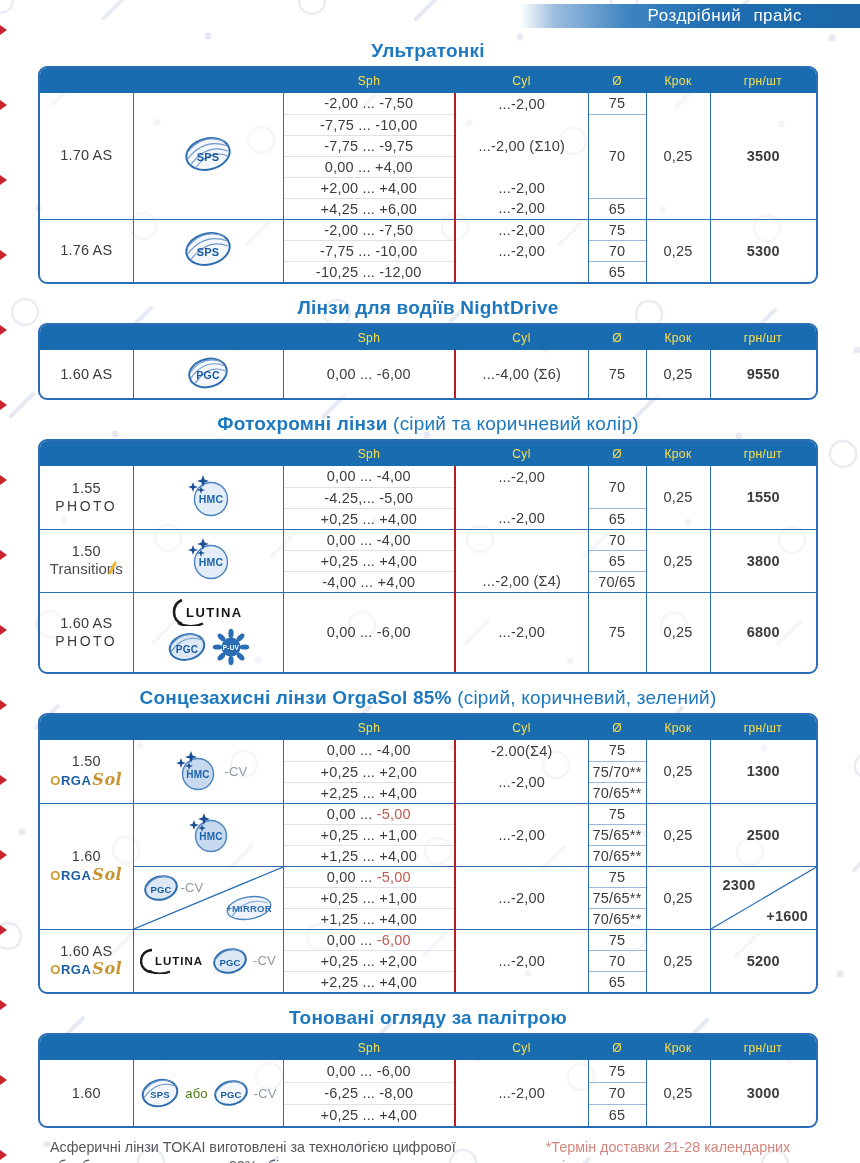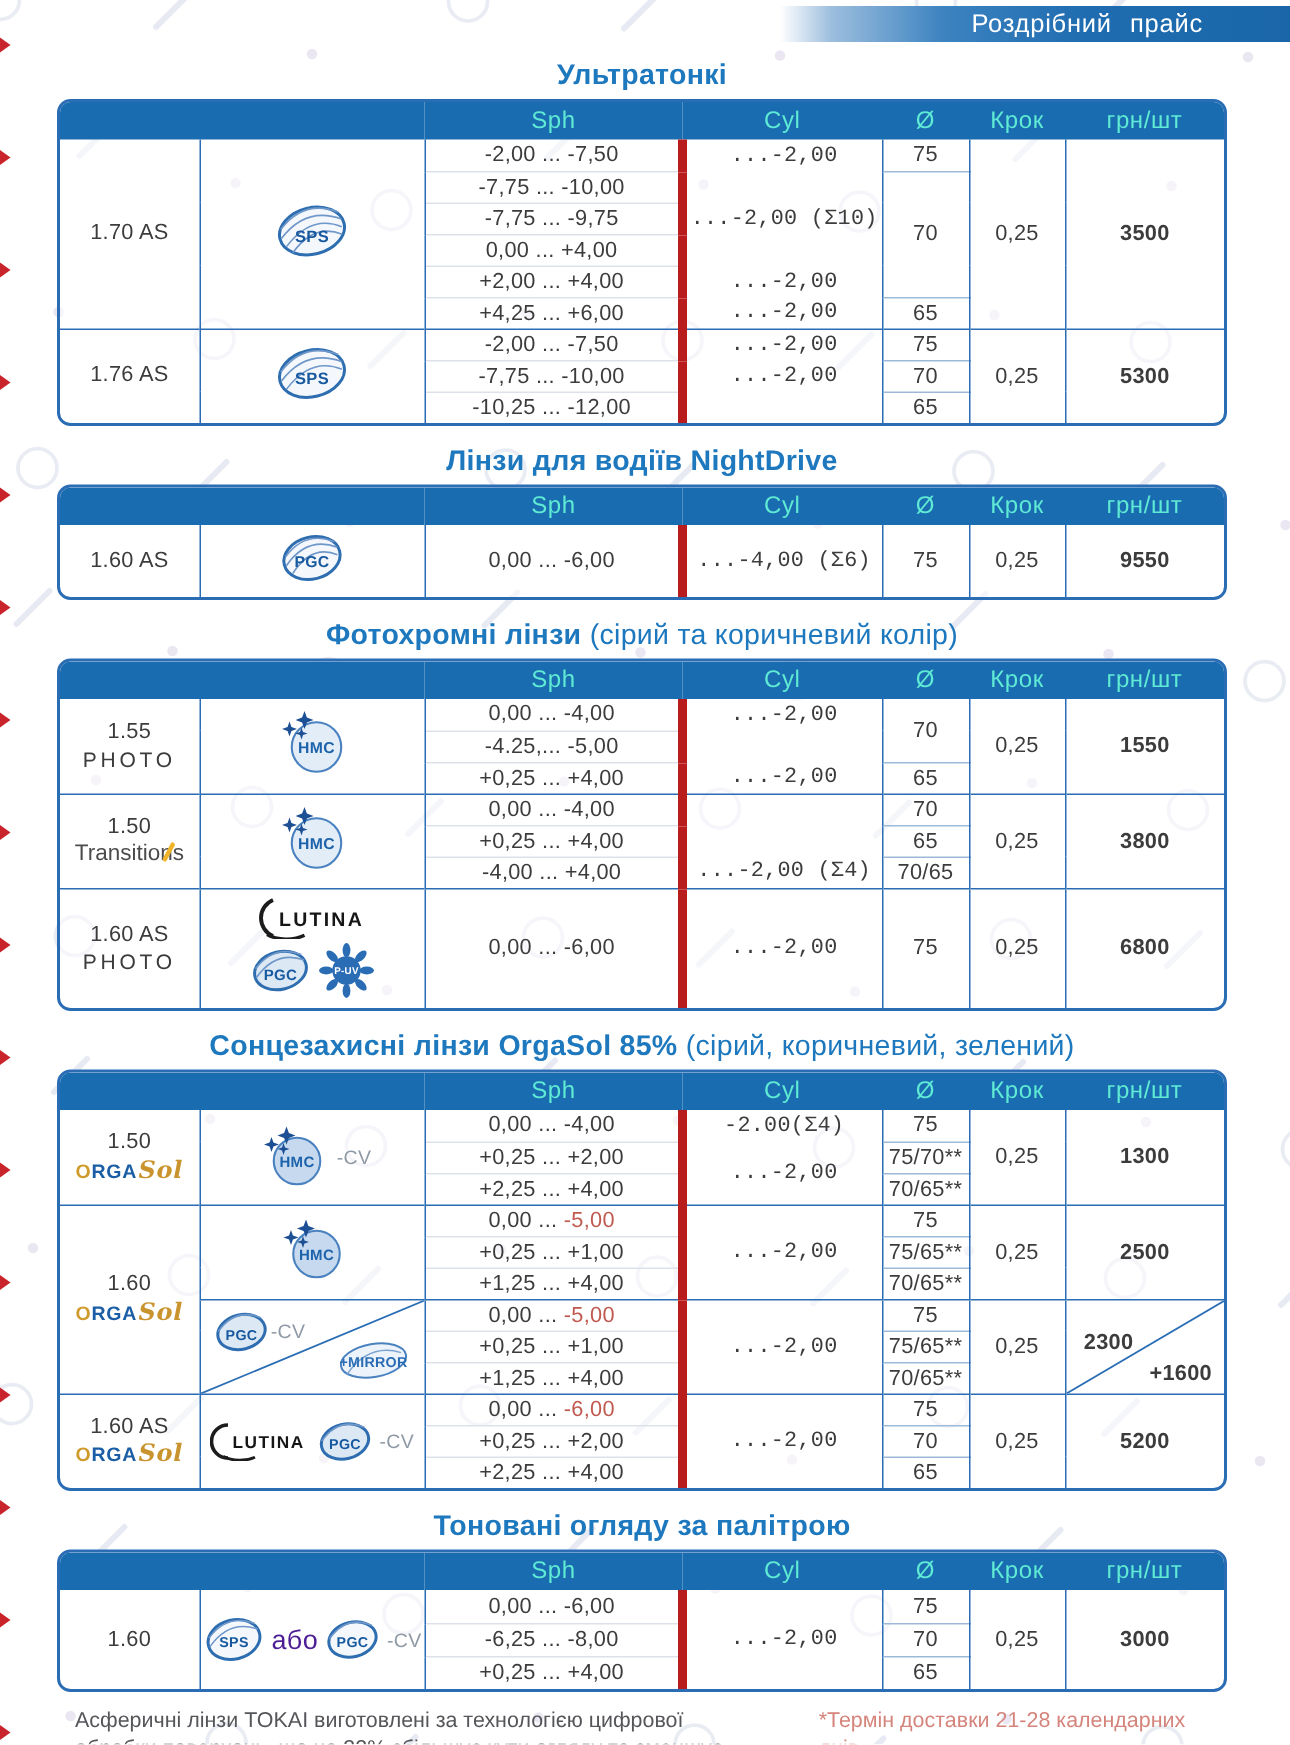--- a/index.html
+++ b/index.html
@@ -11,49 +11,49 @@
   .hdrbar{position:absolute;top:4px;right:0;width:340px;height:24px;z-index:2;
           background:linear-gradient(90deg,rgba(255,255,255,0) 0%,#9dbede 10%,#3c83c0 32%,#1f6cb0 60%,#1a66a9 100%);
           display:flex;align-items:center;justify-content:flex-end;}
   .hdrbar span{color:#fff;font-size:17px;word-spacing:7px;padding-right:58px;letter-spacing:.5px;}
   .content{position:relative;z-index:2;padding:40px 42px 0 38px;}
   .sect{text-align:center;color:#1d78be;font-size:19px;font-weight:bold;margin:13px 0 4px 0;letter-spacing:.2px;}
   .sect:first-child{margin-top:0;}
   .sect .light{font-weight:normal;}
   .tbl{border:2px solid #2a6db5;border-radius:9px;overflow:hidden;background:rgba(255,255,255,.55);}
   .tbl table{width:100%;border-collapse:collapse;table-layout:fixed;}
-  .tbl th{background:#1a6cb0;color:#5eead4;font-weight:normal;font-size:16px;height:23px;letter-spacing:.4px;}
+  .tbl th{background:#1a6cb0;color:#fde047;font-weight:normal;font-size:12px;height:23px;letter-spacing:.4px;}
   .tbl td{text-align:center;vertical-align:middle;padding:0;font-size:14.5px;color:#3c3c3c;letter-spacing:.2px;position:relative;}
   tbody tr{height:21px;}
   .t2 tbody tr{height:48px;}
   .t5 tbody tr{height:22px;}
   tr.h80{height:80px;}
   .c-ico,.c-sph,.c-dia,.c-stp,.c-prc{border-left:1px solid #2a6db5;}
-  .c-cyl{border-left:6px solid #b91c1c;font-family:Liberation Mono, monospace;}
+  .c-cyl{border-left:2px solid #b91c1c;}
   tr.grp>td{border-top:1.5px solid #2a6db5;}
   .lt{border-top:1px solid #dde2ea;}
   .dt{border-top:1px solid #9db9da;}
   .c-dia,.c-stp{font-size:15px;color:#333;}
   .c-prc{font-weight:bold;font-size:21px;color:#1d6cb5;letter-spacing:.5px;}
   .c-lbl{color:#2470b4;font-size:21px;line-height:1.15;margin-top:40px;}
   .c-lbl .sub{display:block;font-size:14px;letter-spacing:2.5px;margin-top:1px;}
   .red{color:#c05a50;}
   .translogo{position:relative;display:inline-block;color:#4c4c4e;font-size:15px;letter-spacing:0;}
   .tslash{position:absolute;right:9px;top:1px;width:3px;height:14px;background:#f0b32a;transform:rotate(28deg);border-radius:2px;}
   .orgasol{display:block;font-size:13px;font-weight:bold;letter-spacing:.5px;margin-top:1px;}
   .orgasol .o{color:#cf9b2d;}
   .orgasol .rga{color:#1b5ea6;}
   .orgasol .sol{color:#c9932e;font-family:"DejaVu Serif",serif;font-style:italic;font-size:16px;margin-left:1px;}
   .cvtxt{color:#8f9aa6;font-size:13px;margin-left:1px;}
   .icorow{display:flex;align-items:center;justify-content:center;gap:3px;}
-  .ortxt{color:#4c1d95;font-size:18px;margin:0 1px;}
+  .ortxt{color:#4d7c0f;font-size:13px;margin:0 1px;}
   .diagcell .dline{position:absolute;left:0;top:0;width:100%;height:100%;pointer-events:none;}
   .pgc-top{position:absolute;left:8px;top:5px;display:flex;align-items:center;}
   .mir-bot{position:absolute;right:3px;bottom:4px;}
-  .p-a{position:absolute;left:12px;top:20px;}
+  .p-a{position:absolute;left:12px;top:10px;}
   .p-b{position:absolute;right:8px;bottom:5px;}
   .footer{display:flex;margin-top:10px;position:relative;z-index:2;}
   .f-left{width:478px;padding-left:12px;color:#55565a;font-size:14.3px;line-height:18.5px;}
   .f-right{padding-left:30px;color:#d5847c;font-size:14.3px;line-height:19px;}
 </style>
 </head>
 <body>
 
 <div id="page">
 <svg id="bg" width="860" height="1163">

